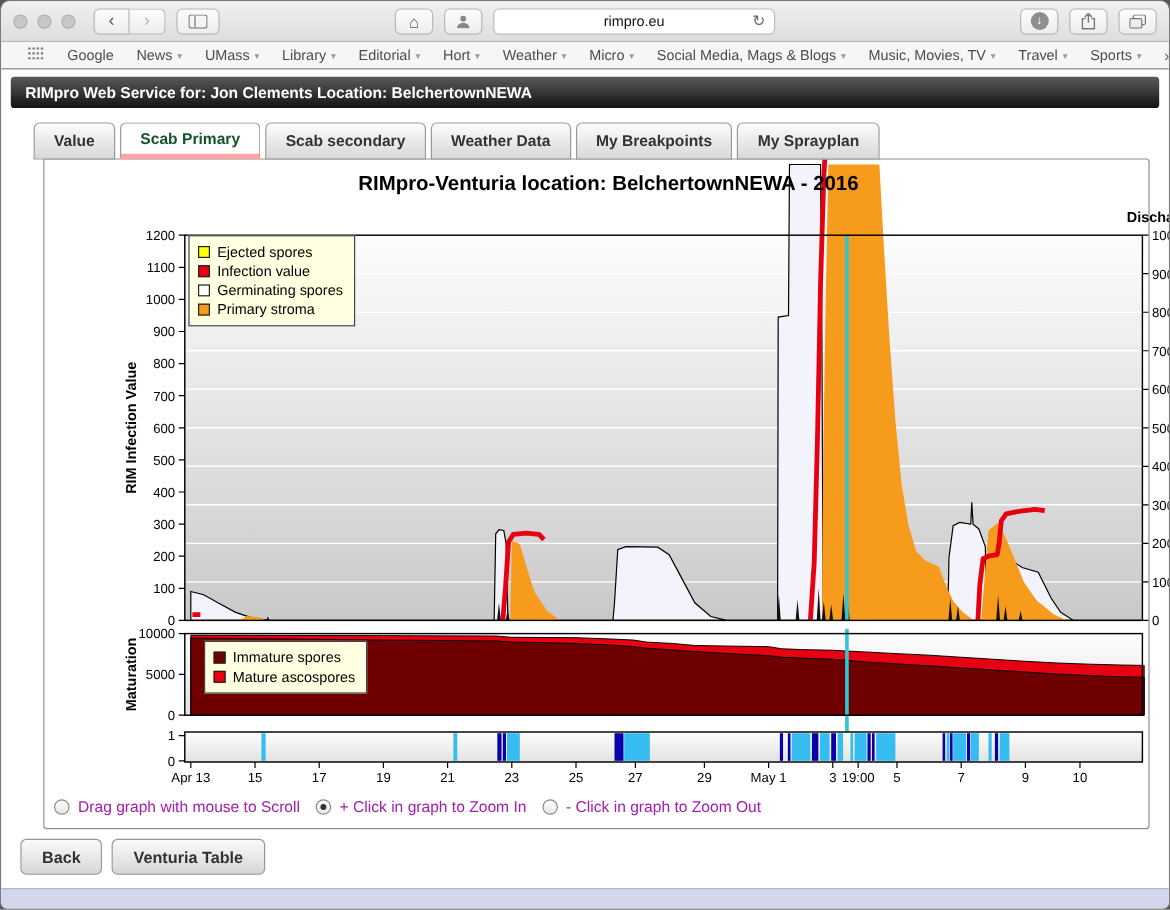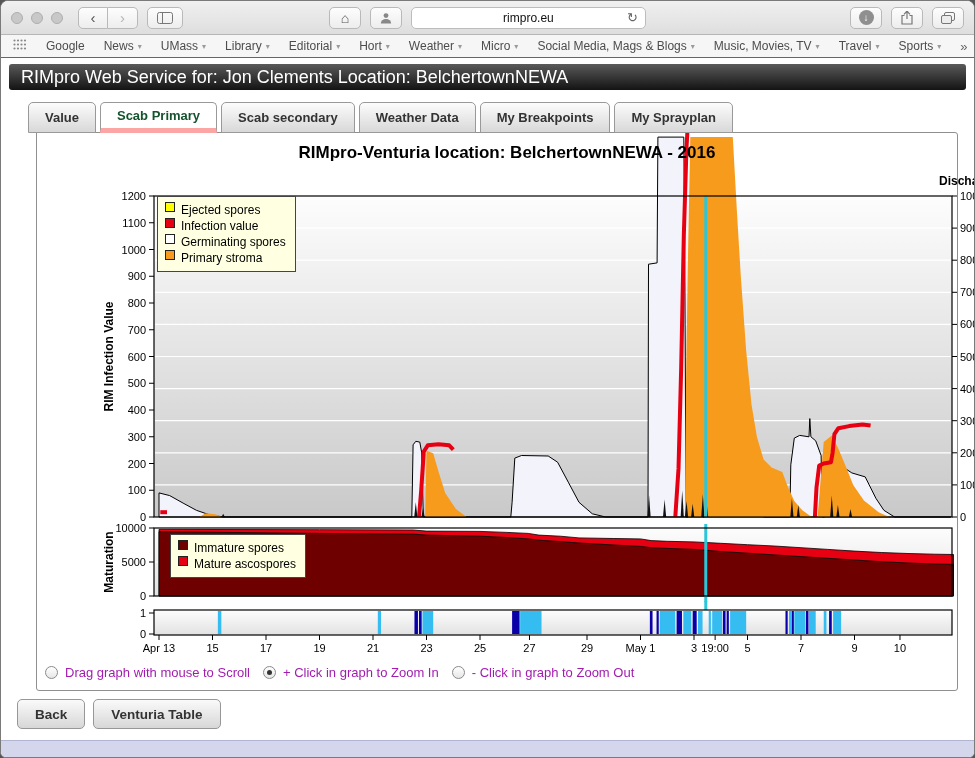--- a/index.html
+++ b/index.html
@@ -17,43 +17,43 @@
                 font-size:15px; line-height:1; }
   .navgroup { display:flex; }
   .navgroup .chrome-btn:first-child { border-radius:5px 0 0 5px; }
   .navgroup .chrome-btn:last-child { border-radius:0 5px 5px 0; border-left:none; color:#b5b5b5; }
   .addr { flex:1; max-width:372px; height:22px; background:#fff; border:1px solid #bcbcbc; border-radius:5px;
           display:flex; align-items:center; justify-content:center; position:relative; font-size:12px; color:#111; }
   .addr .reload { position:absolute; right:7px; color:#666; font-size:13px; }
   .dl-circle { width:15px; height:15px; border-radius:50%; background:#8f8f8f; color:#fff; font-size:10px;
                display:flex; align-items:center; justify-content:center; }
   .bookmarks { height:23px; background:#f6f6f6; border-bottom:1px solid #666; display:flex; align-items:center;
-               padding:0 12px; gap:19px; font-size:12px; color:#4c4c4c; flex:0 0 auto; white-space:nowrap; }
+               padding:0 22px; gap:19px; font-size:12px; color:#4c4c4c; flex:0 0 auto; white-space:nowrap; }
   .bm-item { display:flex; align-items:center; gap:4px; }
   .bm-item .chev { font-size:8px; color:#9a9a9a; }
   .bm-right { margin-left:auto; display:flex; align-items:center; gap:14px; }
 
   
   .page { flex:1; background:#fff; position:relative; }
   .app-header { margin:6px 8px 0 8px; height:26px; border-radius:3px;
-                background:linear-gradient(#5a5a5a,#131313); color:#fff; font-weight:normal; font-size:18px;
+                background:linear-gradient(#5a5a5a,#131313); color:#fff; font-weight:bold; font-size:13px;
                 display:flex; align-items:center; padding-left:12px; }
   .tabrow { display:flex; gap:4px; padding:12px 0 0 27px; position:relative; z-index:2; }
   .tab { height:31px; padding:0 16px; display:flex; align-items:center; font-size:13px; font-weight:bold;
          color:#333; background:linear-gradient(#fcfcfc,#d8d8d8); border:1px solid #999;
          border-radius:5px 5px 0 0; margin-bottom:-1px; }
   .tab.active { background:#fff; color:#14532d; border-bottom:5px solid #fca5a5; }
   .panel { margin:0 16px 0 35px; border:1px solid #8f8f8f; border-radius:0 3px 3px 3px; background:#fff; position:relative; }
   .chart-area { position:relative; width:100%; height:524px; }
   .chart-area svg { position:absolute; left:0; top:0; }
   .chart-title { position:absolute; left:0; top:10px; width:940px; text-align:center; font-size:17px;
                  font-weight:bold; color:#000; z-index:3; pointer-events:none; }
   .legend { position:absolute; background:#ffffe1; border:1px solid #444; padding:5px 9px 5px 7px; z-index:2;
             font-size:12px; color:#000; }
-  .legend .row { display:flex; gap:6px; line-height:16px; }
+  .legend .row { display:flex; align-items:center; gap:6px; line-height:16px; }
   .legend .sw { width:10px; height:10px; border:1px solid #222; display:inline-block; }
   .annotation { position:absolute; z-index:2; font-size:11.5px; color:#333; line-height:15px; }
   .radiorow { display:flex; align-items:center; gap:5px; padding:8px 0 10px 8px; font-size:13px; color:#a21caf; }
   .radio { width:13px; height:13px; border-radius:50%; border:1px solid #8a8a8a; background:linear-gradient(#fff,#e6e6e6);
            display:inline-flex; align-items:center; justify-content:center; margin-right:2px; }
   .radio.sel::after { content:""; width:5px; height:5px; border-radius:50%; background:#333; }
   .radio-label { margin-right:8px; }
   .btnrow { display:flex; gap:8px; margin:8px 0 0 16px; }
   .btn { height:30px; padding:0 17px; background:linear-gradient(#fafafa,#d7d7d7); border:1px solid #979797;
          border-radius:5px; font-size:13.5px; font-weight:bold; color:#333; display:flex; align-items:center; }

